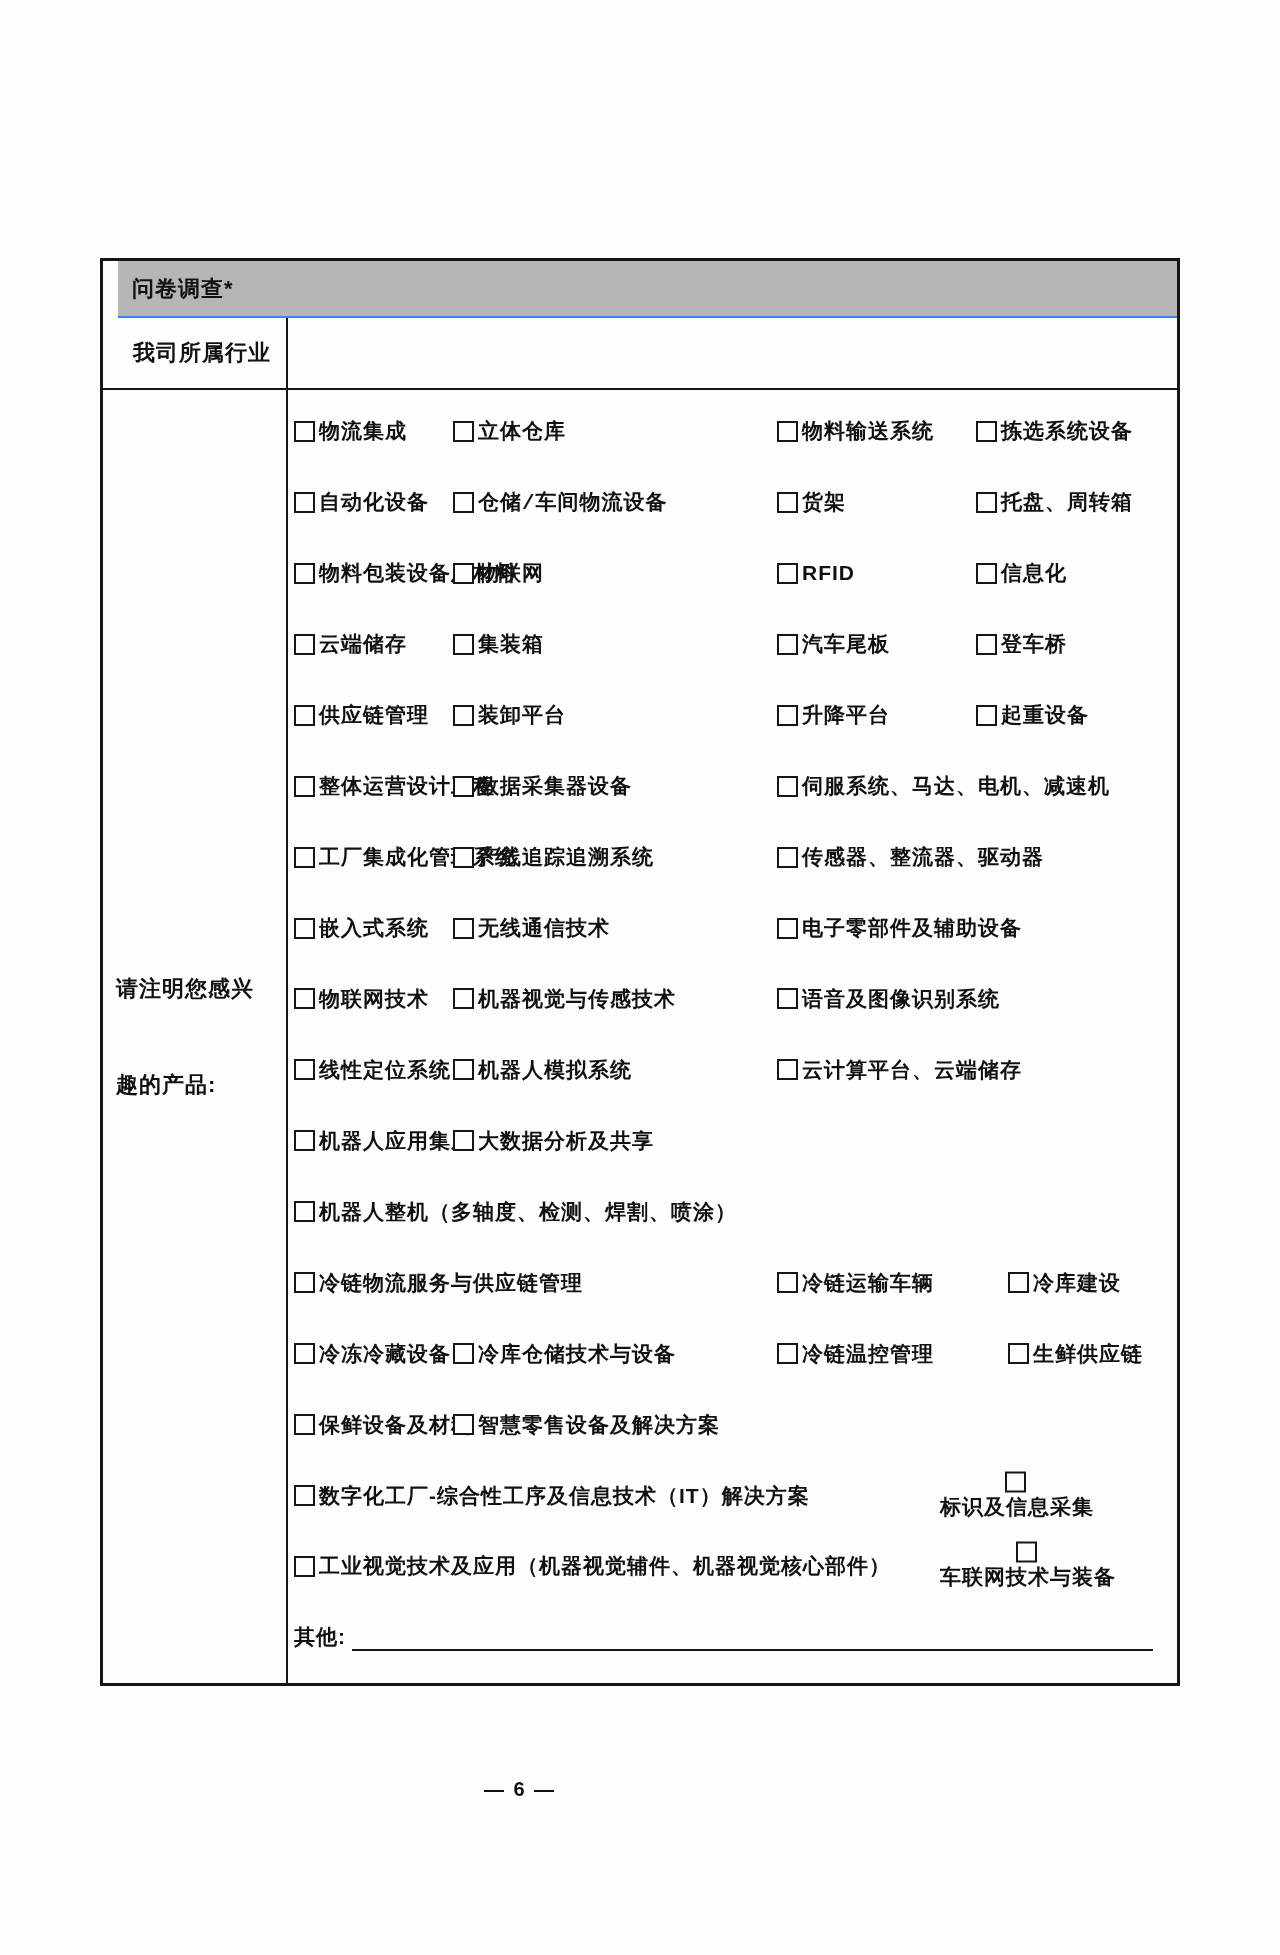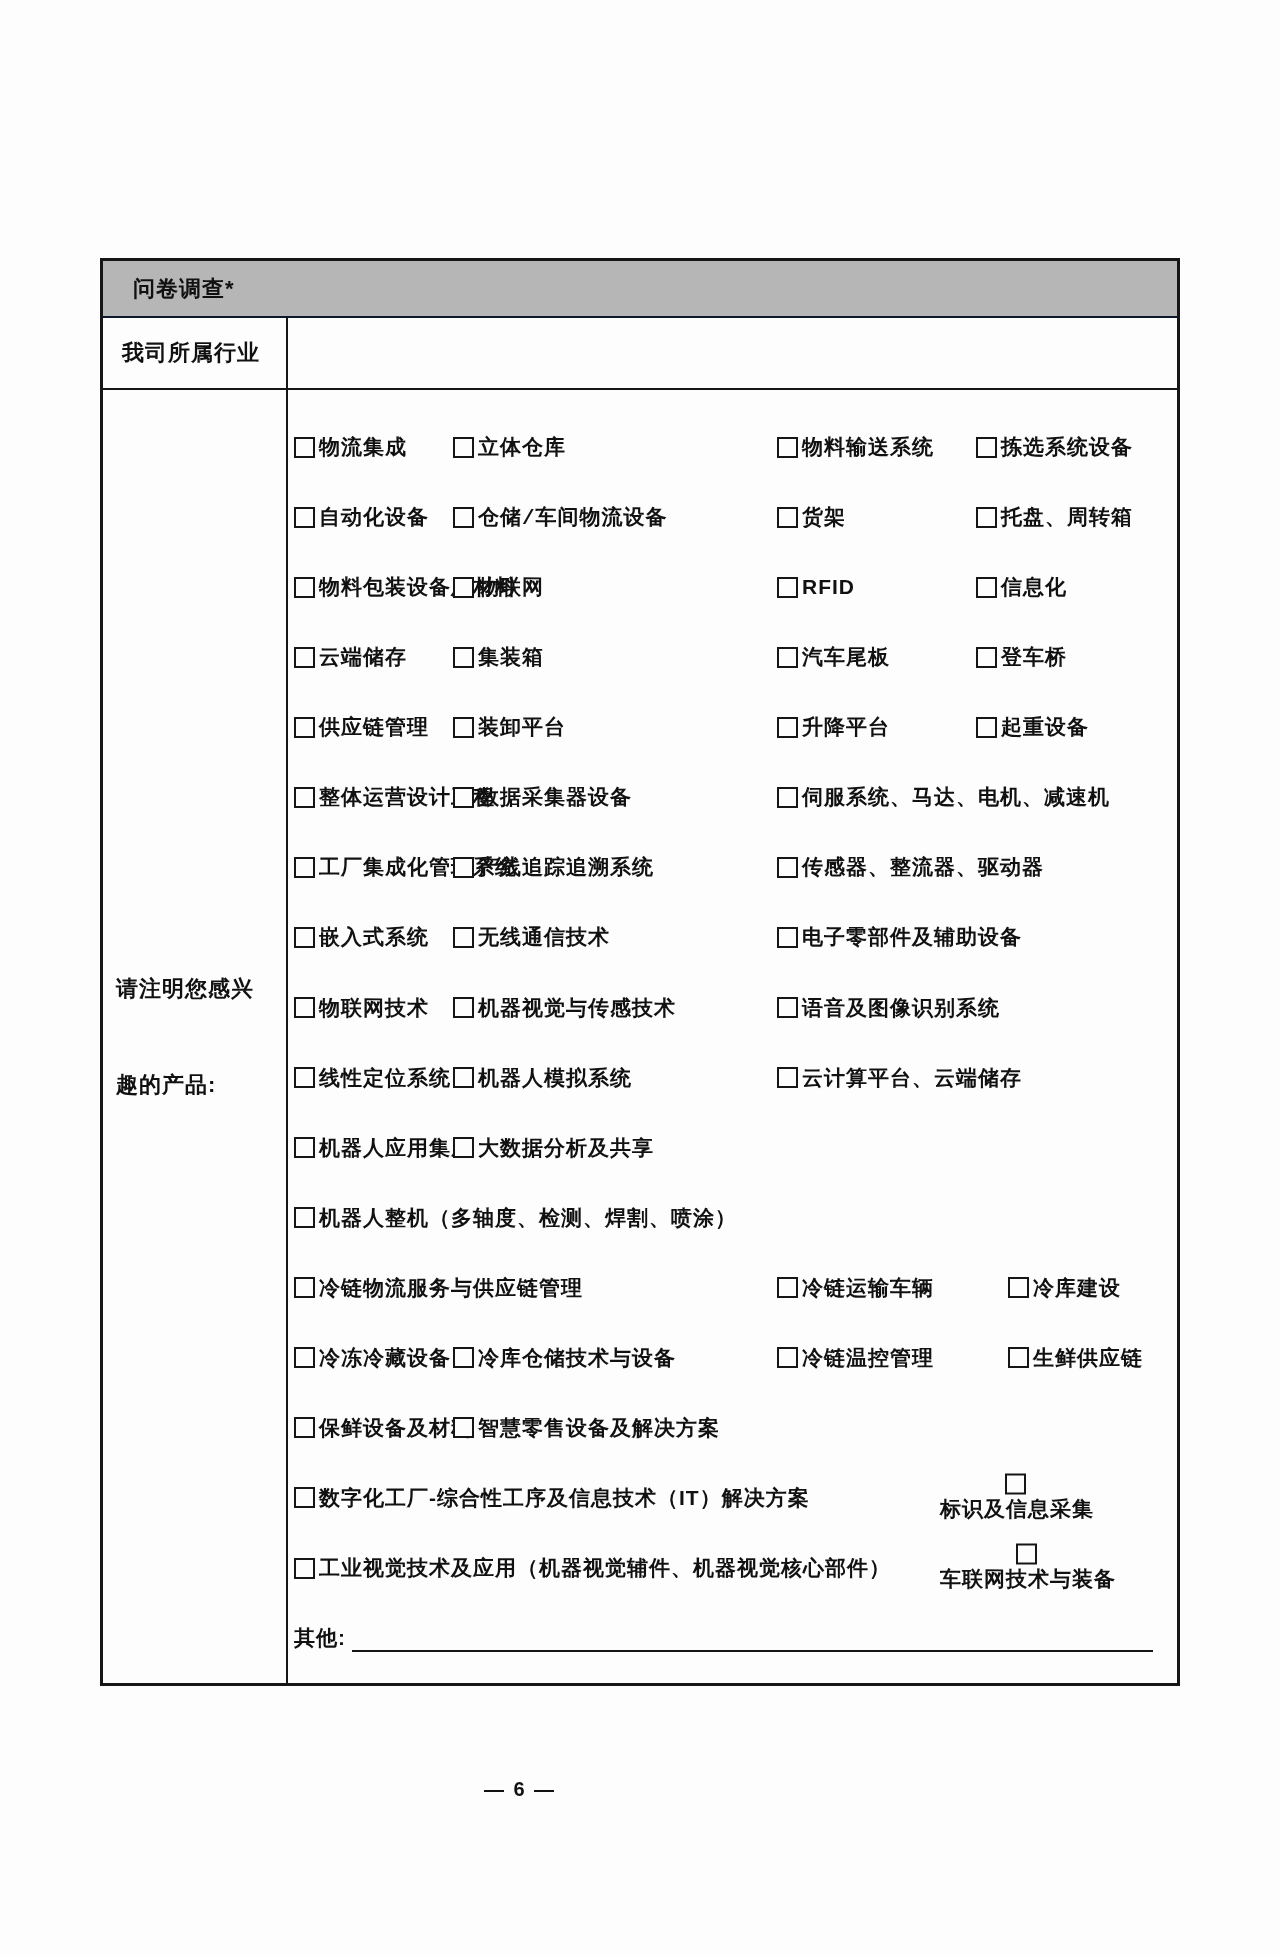--- a/index.html
+++ b/index.html
@@ -11,53 +11,54 @@
   }
   .page { position:relative; width:1280px; height:1955px; overflow:hidden; }
 
   .survey-table {
     position:absolute; left:100px; top:258px;
     width:1074px; border:3px solid #161616;
     background:#fdfdfd;
   }
   .header-row {
     height:57px; background:#b6b6b6;
-    border-bottom:2px solid #0f172a;
+    border-bottom:2px solid #3b82f6;
     display:flex; align-items:center;
-    padding-left:30px;
+    padding-left:14px;
     font-size:22px; font-weight:bold; letter-spacing:1px;
     box-sizing:border-box;
+    margin-left:15px;
   }
   .industry-row {
     height:70px; display:flex;
     border-bottom:2px solid #161616;
   }
   .label-cell {
     width:185px; flex:0 0 185px;
     border-right:2px solid #161616;
     display:flex; align-items:center;
-    padding-left:19px;
+    padding-left:30px;
     font-size:22px; font-weight:600; letter-spacing:1px;
     box-sizing:border-box;
   }
   .industry-value { flex:1; }
 
   .products-row { display:flex; height:1293px; }
   .products-label {
     width:185px; flex:0 0 185px;
     border-right:2px solid #161616;
     display:flex; flex-direction:column; justify-content:center;
     gap:66px;
     padding-left:13px;
     font-size:22px; font-weight:600; letter-spacing:1px;
     box-sizing:border-box;
   }
   .products-grid {
     flex:1; display:flex; flex-direction:column;
-    padding:22px 0 10px 0; position:relative;
+    padding:6px 0 10px 0; position:relative;
   }
   .cb-row { flex:1; position:relative; }
   .cb-item {
     position:absolute; top:50%; transform:translateY(-50%);
     display:flex; align-items:center;
     font-size:21px; font-weight:600; letter-spacing:1px;
     white-space:nowrap; cursor:default;
   }
   .col-a { left:6px; }
   .col-b { left:165px;font-family:Liberation Mono, monospace; }

